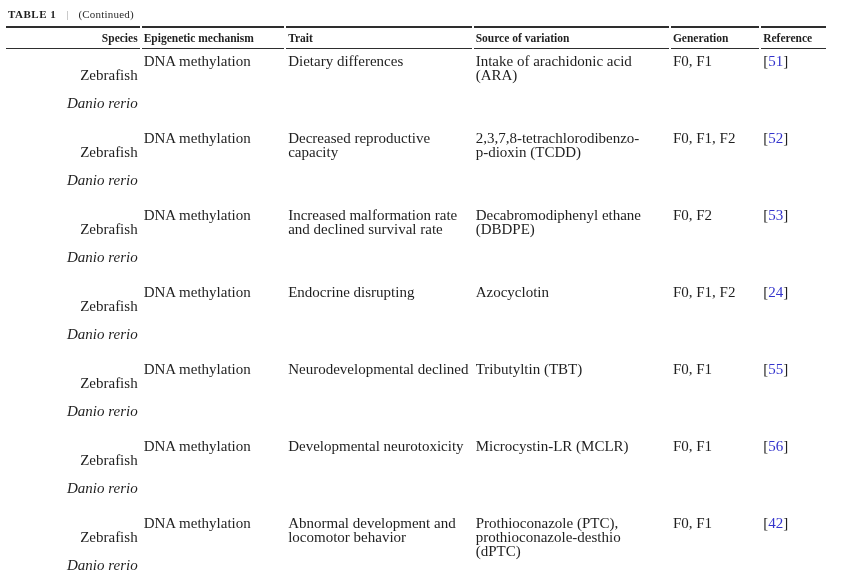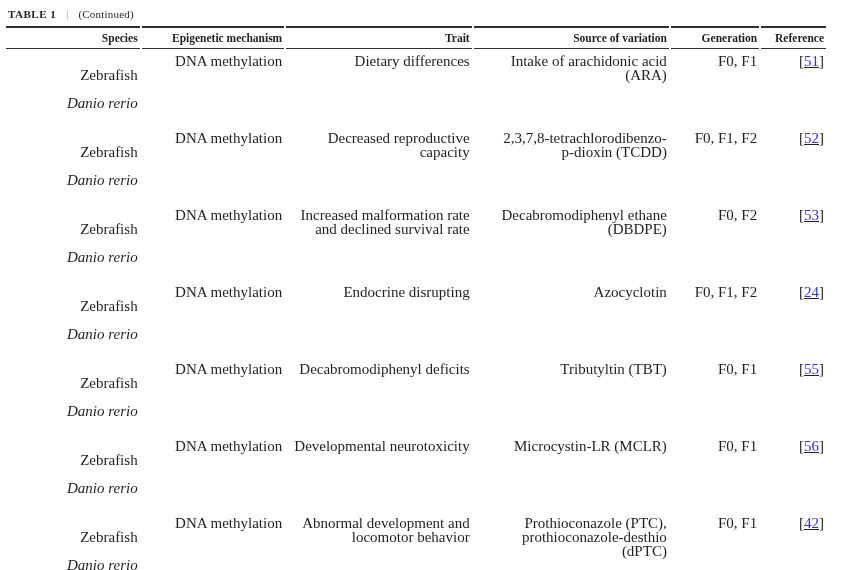--- a/index.html
+++ b/index.html
@@ -46,25 +46,25 @@
     line-height: 14px;
     vertical-align: top;
     padding: 5px 2px 2px 2px;
     height: 29px;
     white-space: pre-line;
   }
   tbody tr:last-child td {
     border-bottom: 2.5px solid #2e2e2e;
   }
   th.left, td.left { text-align: right; padding-left: 4px; }
-  th.center, td.center { text-align: right; }
+  th.center, td.center { text-align: left; }
   td.gen { white-space: nowrap; }
   .latin { font-style: italic; }
   .refnum { color: #3333cc; }
-  td.ref { cursor: pointer; text-decoration: underline; }
+  td.ref { cursor: pointer; }
 </style>
 </head>
 <body>
 
 <div class="page">
 
   <div class="caption">
     <span class="cap-bold">TABLE 1</span><span class="cap-sep">|</span><span class="cap-cont">(Continued)</span>
   </div>
 
@@ -133,21 +133,21 @@
       <td class="center">Azocyclotin</td>
       <td class="center gen">F0, F1, F2</td>
       <td class="center ref"><span>[</span><span class="refnum">24</span><span>]</span></td>
     </tr>
         <tr>
       <td class="left">
         <div>Zebrafish</div>
         <div class="latin">Danio rerio</div>
       </td>
       <td class="center">DNA methylation</td>
-      <td class="center">Decabromodiphenyl deficits</td>
+      <td class="center">Neurodevelopmental declined</td>
       <td class="center">Tributyltin (TBT)</td>
       <td class="center gen">F0, F1</td>
       <td class="center ref"><span>[</span><span class="refnum">55</span><span>]</span></td>
     </tr>
         <tr>
       <td class="left">
         <div>Zebrafish</div>
         <div class="latin">Danio rerio</div>
       </td>
       <td class="center">DNA methylation</td>

